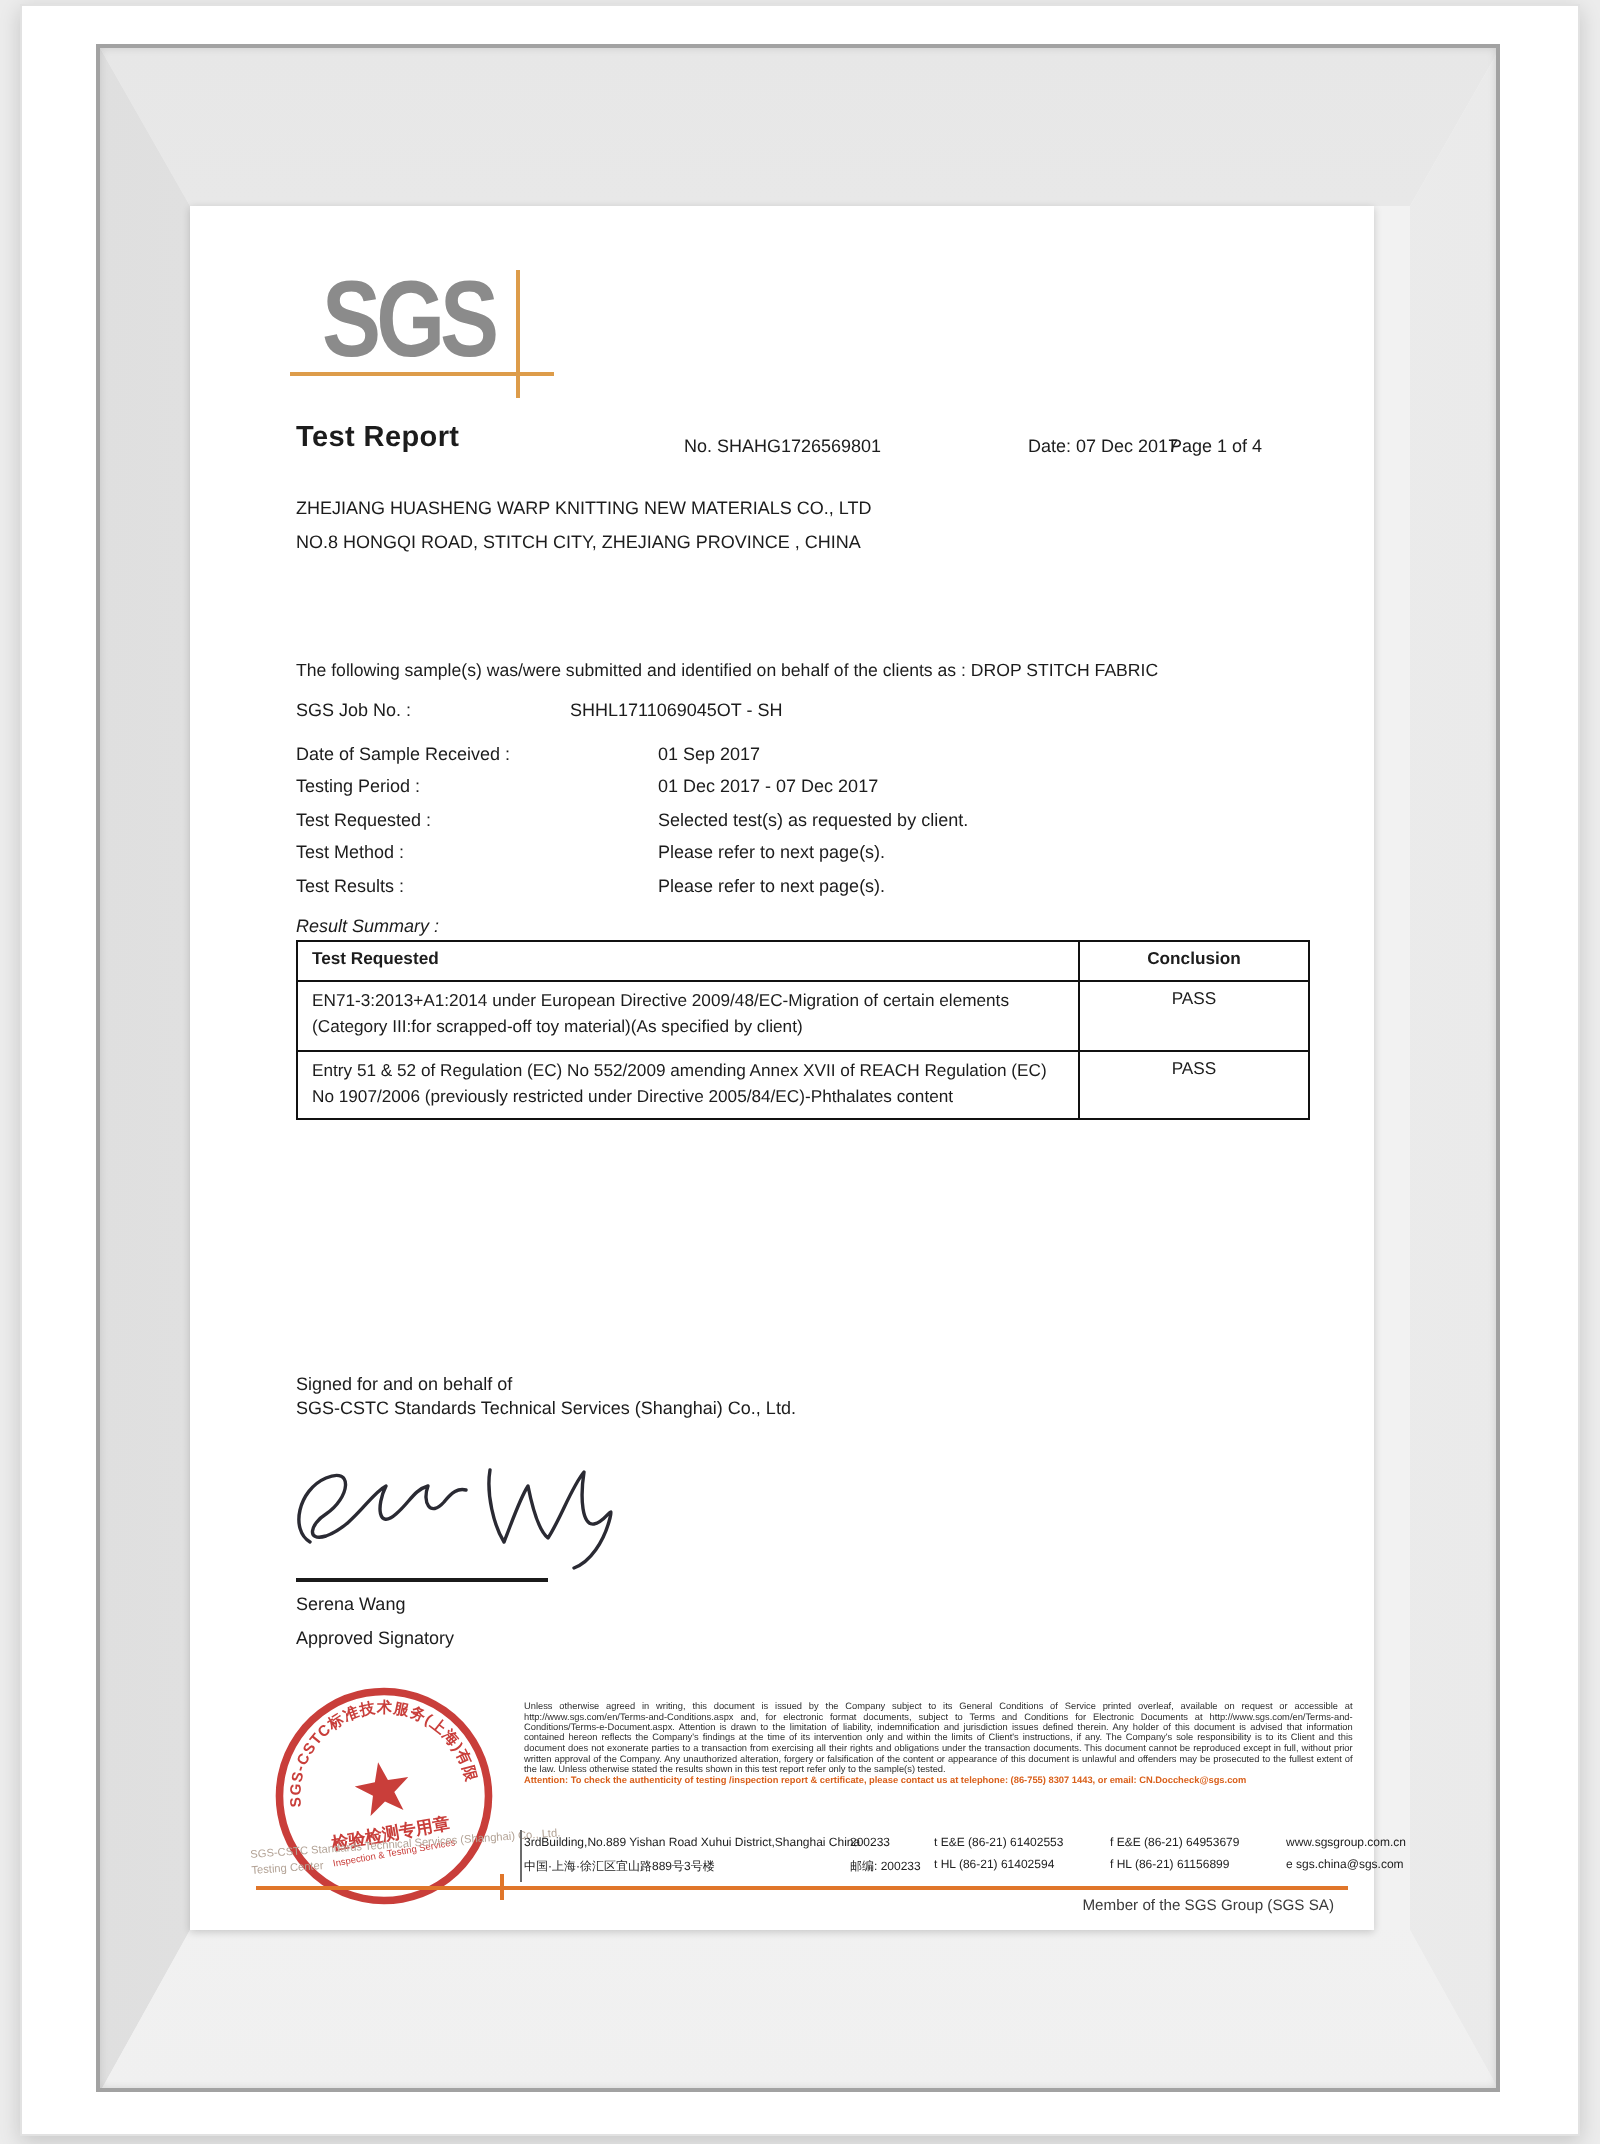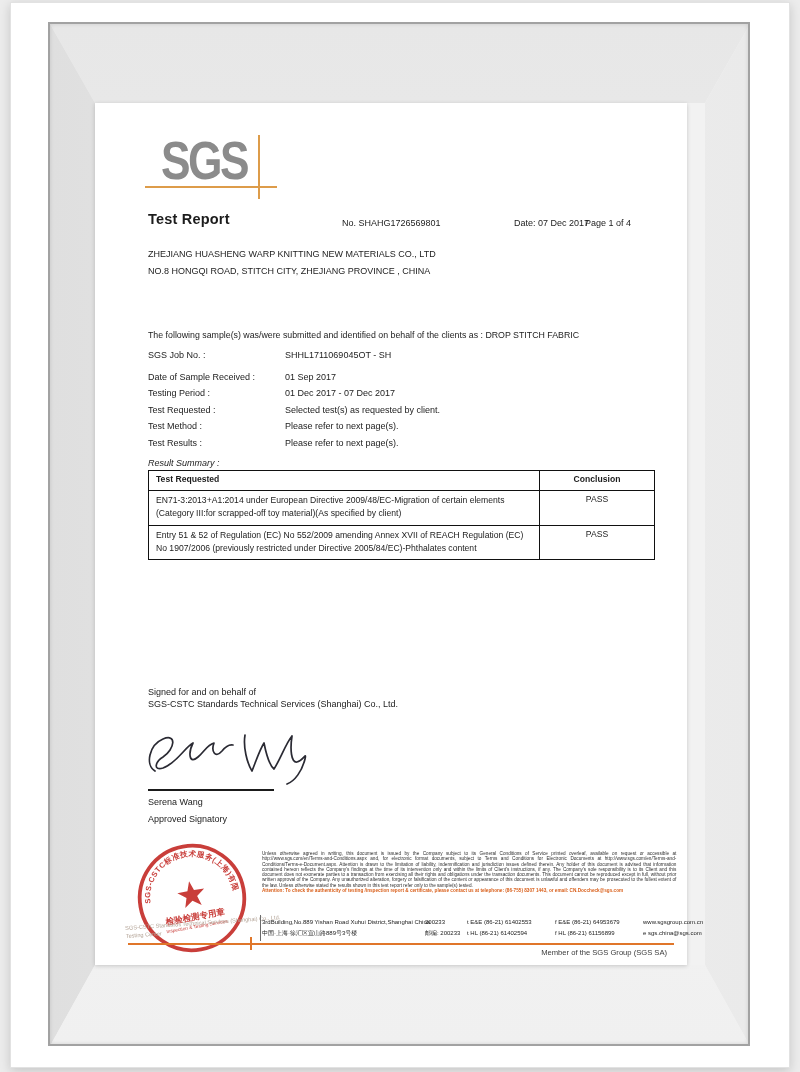--- a/index.html
+++ b/index.html
@@ -59,21 +59,21 @@
 
   .client1{left:53px;top:146px;font-size:9px;}
   .client2{left:53px;top:163px;font-size:9px;}
   .sample-line{left:53px;top:227px;font-size:8.8px;}
 
   .row-label{font-size:9px;}
   .job-label{left:53px;top:247px;}
   .job-value{left:190px;top:247px;font-size:9px;}
 
   .fields{left:53px;top:269px;width:520px;}
-  .field-row{display:flex;height:16.4px;align-items:flex-start;}
+  .field-row{display:flex;height:16.4px;align-items:flex-start;gap:44px;}
   .field-row .fl{width:137px;flex:none;font-size:9px;}
   .field-row .fv{font-size:9px;}
 
   .result-summary{left:53px;top:355px;font-size:9px;font-style:italic;}
 
   
   .rtable{left:53px;top:367px;width:507px;border-collapse:collapse;}
   .rtable th,.rtable td{border:1.6px solid #111;font-size:8.6px;padding:3px 7px 4px 7px;vertical-align:top;}
   .rtable th{text-align:left;font-weight:bold;height:12px;}
   .rtable th.conc,.rtable td.conc{text-align:center;width:100px;}

